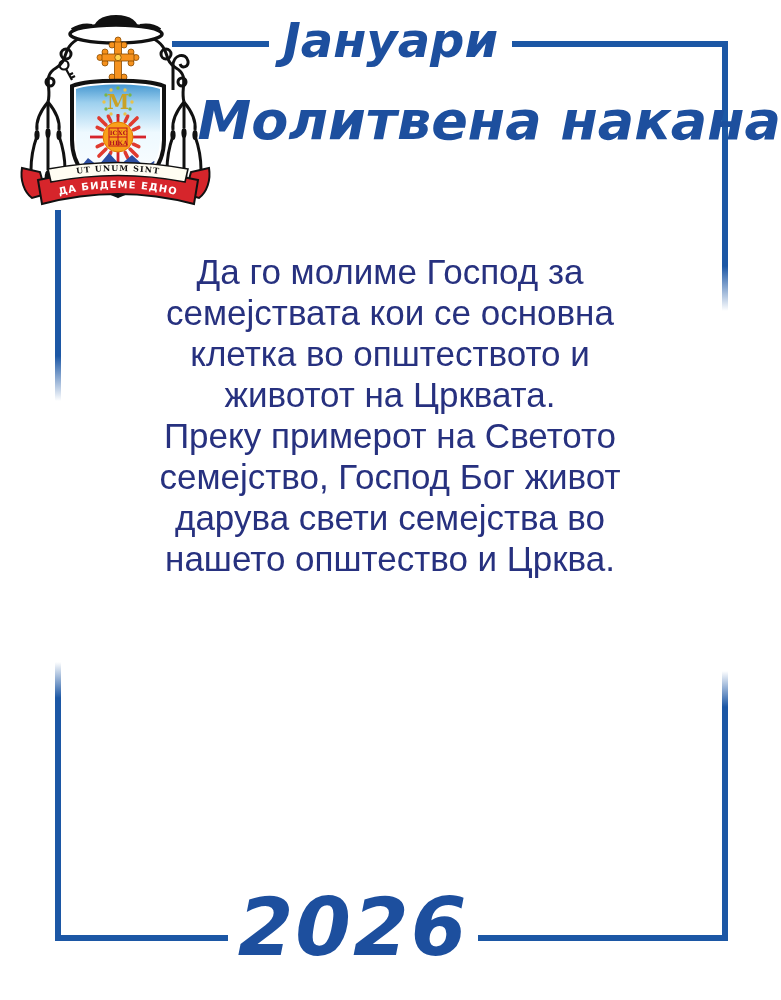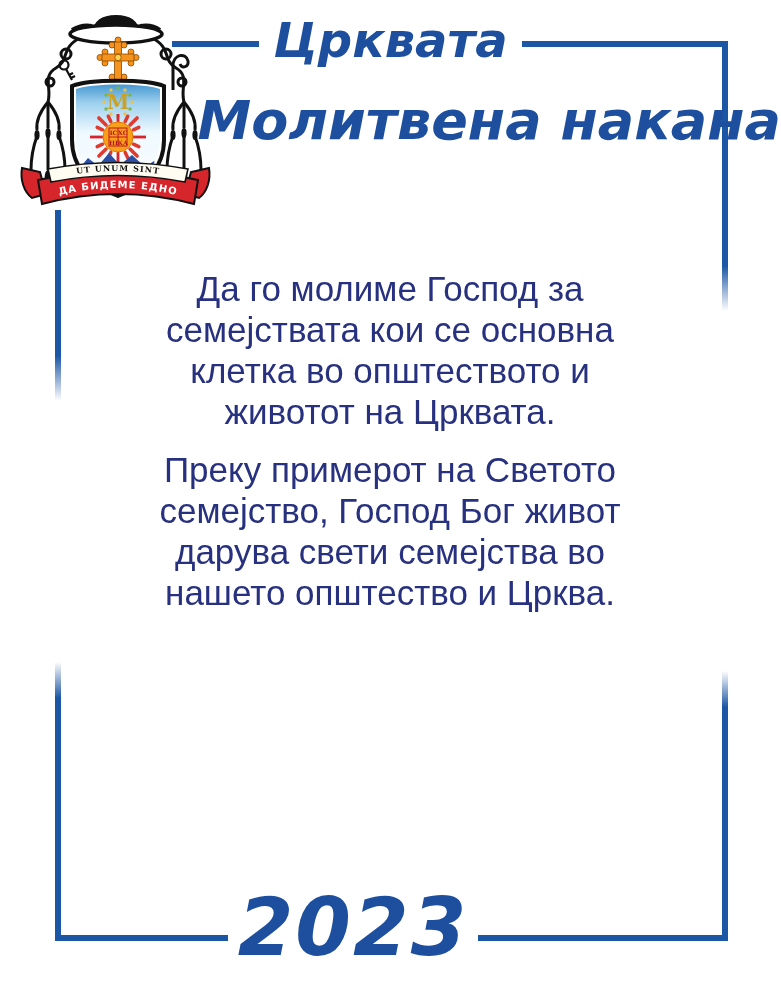--- a/index.html
+++ b/index.html
@@ -35,21 +35,21 @@
   .subtitle{display:inline-block;font-size:54px;line-height:1.15;}
   .year-wrap{position:absolute;left:0;top:888px;width:706px;text-align:center;z-index:3;}
   .year{display:inline-block;font-size:80px;line-height:1.0;background:#fff;padding:0 10px;letter-spacing:2px;}
 
   
   .body-text{
     position:absolute;left:130px;top:251px;width:520px;z-index:2;
     text-align:center;color:#27317f;
     font-size:35px;line-height:41px;font-weight:normal;
   }
-  .para{margin:17px;white-space:pre-line;}
+  .para{margin:0;white-space:pre-line;}
 
   
   .emblem{position:absolute;left:8px;top:4px;width:215px;height:210px;z-index:4;}
 </style>
 </head>
 <body>
 
 <div class="page">
 
   <div class="b b-top"></div>
@@ -217,35 +217,35 @@
       <text font-family="DejaVu Serif, serif" font-size="8" font-weight="bold" fill="#111" letter-spacing="1">
         <textPath href="#mottoPath1" startOffset="50%" text-anchor="middle">UT UNUM SINT</textPath>
       </text>
       <text font-family="DejaVu Sans, sans-serif" font-size="10" font-weight="bold" fill="#ffffff" letter-spacing="1">
         <textPath href="#mottoPath2" startOffset="50%" text-anchor="middle">ДА БИДЕМЕ ЕДНО</textPath>
       </text>
     </g>
   </svg>
 
   <div class="month-wrap">
-    <span class="script month">Црквата</span>
+    <span class="script month">Јануари</span>
   </div>
 
   <div class="subtitle-wrap">
     <span class="script subtitle">Молитвена накана</span>
   </div>
 
   <div class="body-text">
     <p class="para">Да го молиме Господ за
 семејствата кои се основна
 клетка во општеството и
 животот на Црквата.</p>
     <p class="para">Преку примерот на Светото
 семејство, Господ Бог живот
 дарува свети семејства во
 нашето општество и Црква.</p>
   </div>
 
   <div class="year-wrap">
-    <span class="script year">2023</span>
+    <span class="script year">2026</span>
   </div>
 
 </div>
 
 </body></html>

